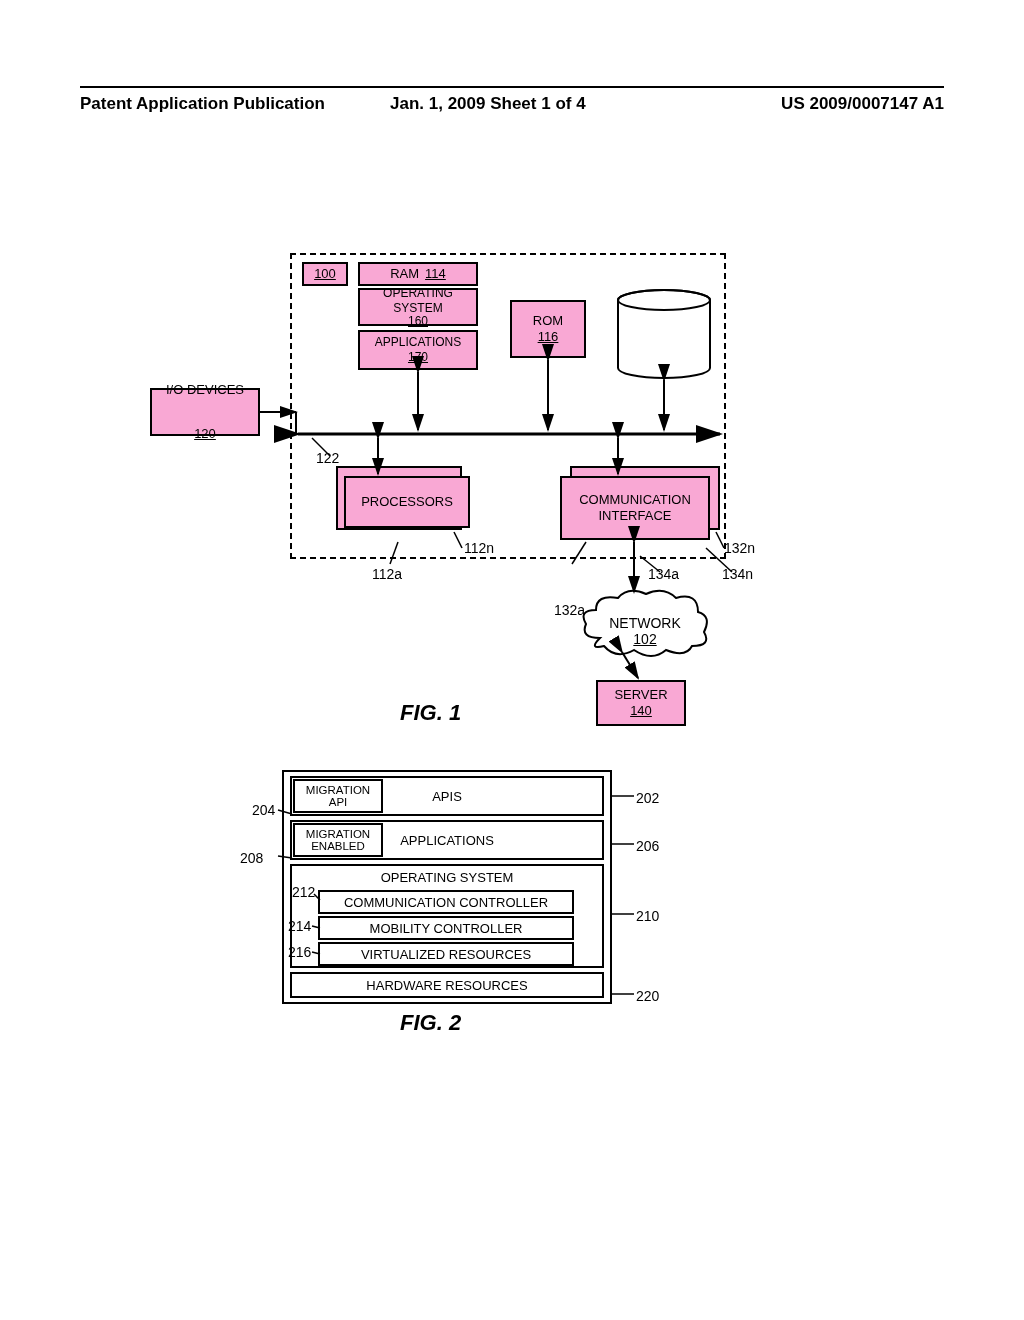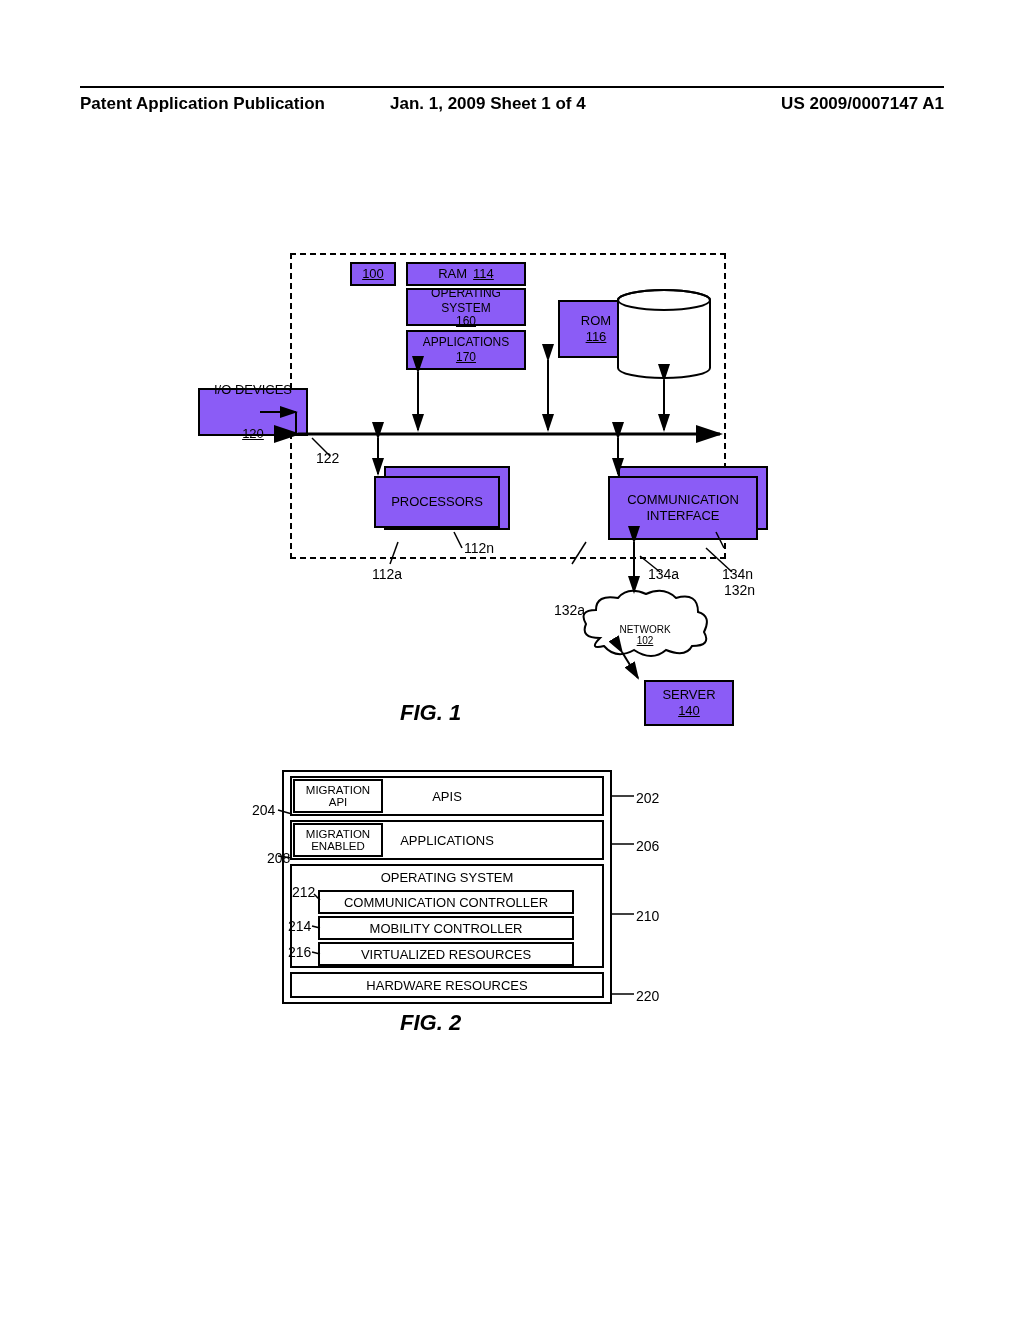--- a/index.html
+++ b/index.html
@@ -25,30 +25,29 @@
     font-weight: bold;
     padding-top: 6px;
   }
   .header .left-text  { position: absolute; left: 0;   top: 6px; }
   .header .mid-text   { position: absolute; left: 310px; top: 6px; }
   .header .right-text { position: absolute; right: 0;  top: 6px; }
 
   .box {
     position: absolute;
     border: 2px solid #000;
-    background: #8b5cf6;
+    background: #f9a8d4;
     text-align: center;
     font-size: 13px;
     line-height: 1.25;
     display: flex;
     flex-direction: column;
     align-items: center;
     justify-content: center;
     box-sizing: border-box;
-    margin-left: 48px;
   }
   .num-under { text-decoration: underline; }
   .caption {
     position: absolute;
     font-style: italic;
     font-weight: bold;
     font-size: 22px;
     text-align: center;
   }
   .ref {
@@ -82,22 +81,22 @@
     align-items:center;
     justify-content:center;
   }
   .cloud {
     position: absolute;
     text-align: center;
   }
   .cloud .ctext {
     position: absolute;
     left: 0; right: 0;
-    top: 36px;
-    font-size: 10px;
+    top: 27px;
+    font-size: 14px;
   }
   .stack-outer {
     position: absolute;
     border: 2px solid #000;
     box-sizing: border-box;
   }
   .stack-row {
     position: absolute;
     border: 2px solid #000;
     box-sizing: border-box;
@@ -161,21 +160,21 @@
 
   <div class="cyl" style="left:616px; top:288px; width:96px; height:92px;">
     <svg width="96" height="92" viewBox="0 0 96 92">
       <ellipse cx="48" cy="12" rx="46" ry="10" fill="#fff" stroke="#000" stroke-width="2"></ellipse>
       <path d="M2 12 V80 A46 10 0 0 0 94 80 V12" fill="#fff" stroke="#000" stroke-width="2"></path>
       <ellipse cx="48" cy="12" rx="46" ry="10" fill="none" stroke="#000" stroke-width="2"></ellipse>
     </svg>
   </div>
 
   <div class="box" style="left:336px; top:466px; width:126px; height:64px;"></div>
-  <div class="box" style="left:326px; top:476px; width:126px; height:52px;">
+  <div class="box" style="left:344px; top:476px; width:126px; height:52px;">
     <span>PROCESSORS</span>
   </div>
 
   <div class="box" style="left:570px; top:466px; width:150px; height:64px;"></div>
   <div class="box" style="left:560px; top:476px; width:150px; height:64px;">
     <span style="white-space:pre;">COMMUNICATION
 INTERFACE</span>
   </div>
 
   <div class="cloud" style="left:580px; top:588px; width:130px; height:70px;">
@@ -192,21 +191,21 @@
     <span>SERVER</span>
     <span class="num-under">140</span>
   </div>
 
   <div class="caption" style="left:400px; top:700px;">FIG. 1</div>
 
   <div class="ref" style="left:316px; top:450px;">122</div>
   <div class="ref" style="left:372px; top:566px;">112a</div>
   <div class="ref" style="left:464px; top:540px;">112n</div>
   <div class="ref" style="left:554px; top:566px;margin-top:36px;">132a</div>
-  <div class="ref" style="left:724px; top:540px;margin-top:42px;">132n</div>
+  <div class="ref" style="left:724px; top:540px;">132n</div>
   <div class="ref" style="left:648px; top:566px;">134a</div>
   <div class="ref" style="left:722px; top:566px;">134n</div>
 
   <svg class="lines">
     <defs>
       <marker id="ah" markerWidth="10" markerHeight="10" refX="8" refY="3" orient="auto">
         <path d="M0,0 L9,3 L0,6 Z" fill="#000"></path>
       </marker>
     </defs>
 
@@ -269,21 +268,21 @@
       <span>VIRTUALIZED RESOURCES</span>
     </div>
 
   <div class="stack-row" style="left:290px; top:972px; width:314px; height:26px;">
     <span>HARDWARE RESOURCES</span>
   </div>
 
   <div class="ref" style="left:636px; top:790px;">202</div>
   <div class="ref" style="left:252px; top:802px;">204</div>
   <div class="ref" style="left:636px; top:838px;">206</div>
-  <div class="ref" style="left:267px; top:850px;">208</div>
+  <div class="ref" style="left:240px; top:850px;">208</div>
   <div class="ref" style="left:636px; top:908px;">210</div>
   <div class="ref" style="left:292px; top:884px;">212</div>
   <div class="ref" style="left:288px; top:918px;">214</div>
   <div class="ref" style="left:288px; top:944px;">216</div>
   <div class="ref" style="left:636px; top:988px;">220</div>
 
   <svg class="lines">
     <line x1="612" y1="796" x2="634" y2="796" stroke="#000" stroke-width="1.5"></line>
     <line x1="612" y1="844" x2="634" y2="844" stroke="#000" stroke-width="1.5"></line>
     <line x1="612" y1="914" x2="634" y2="914" stroke="#000" stroke-width="1.5"></line>

